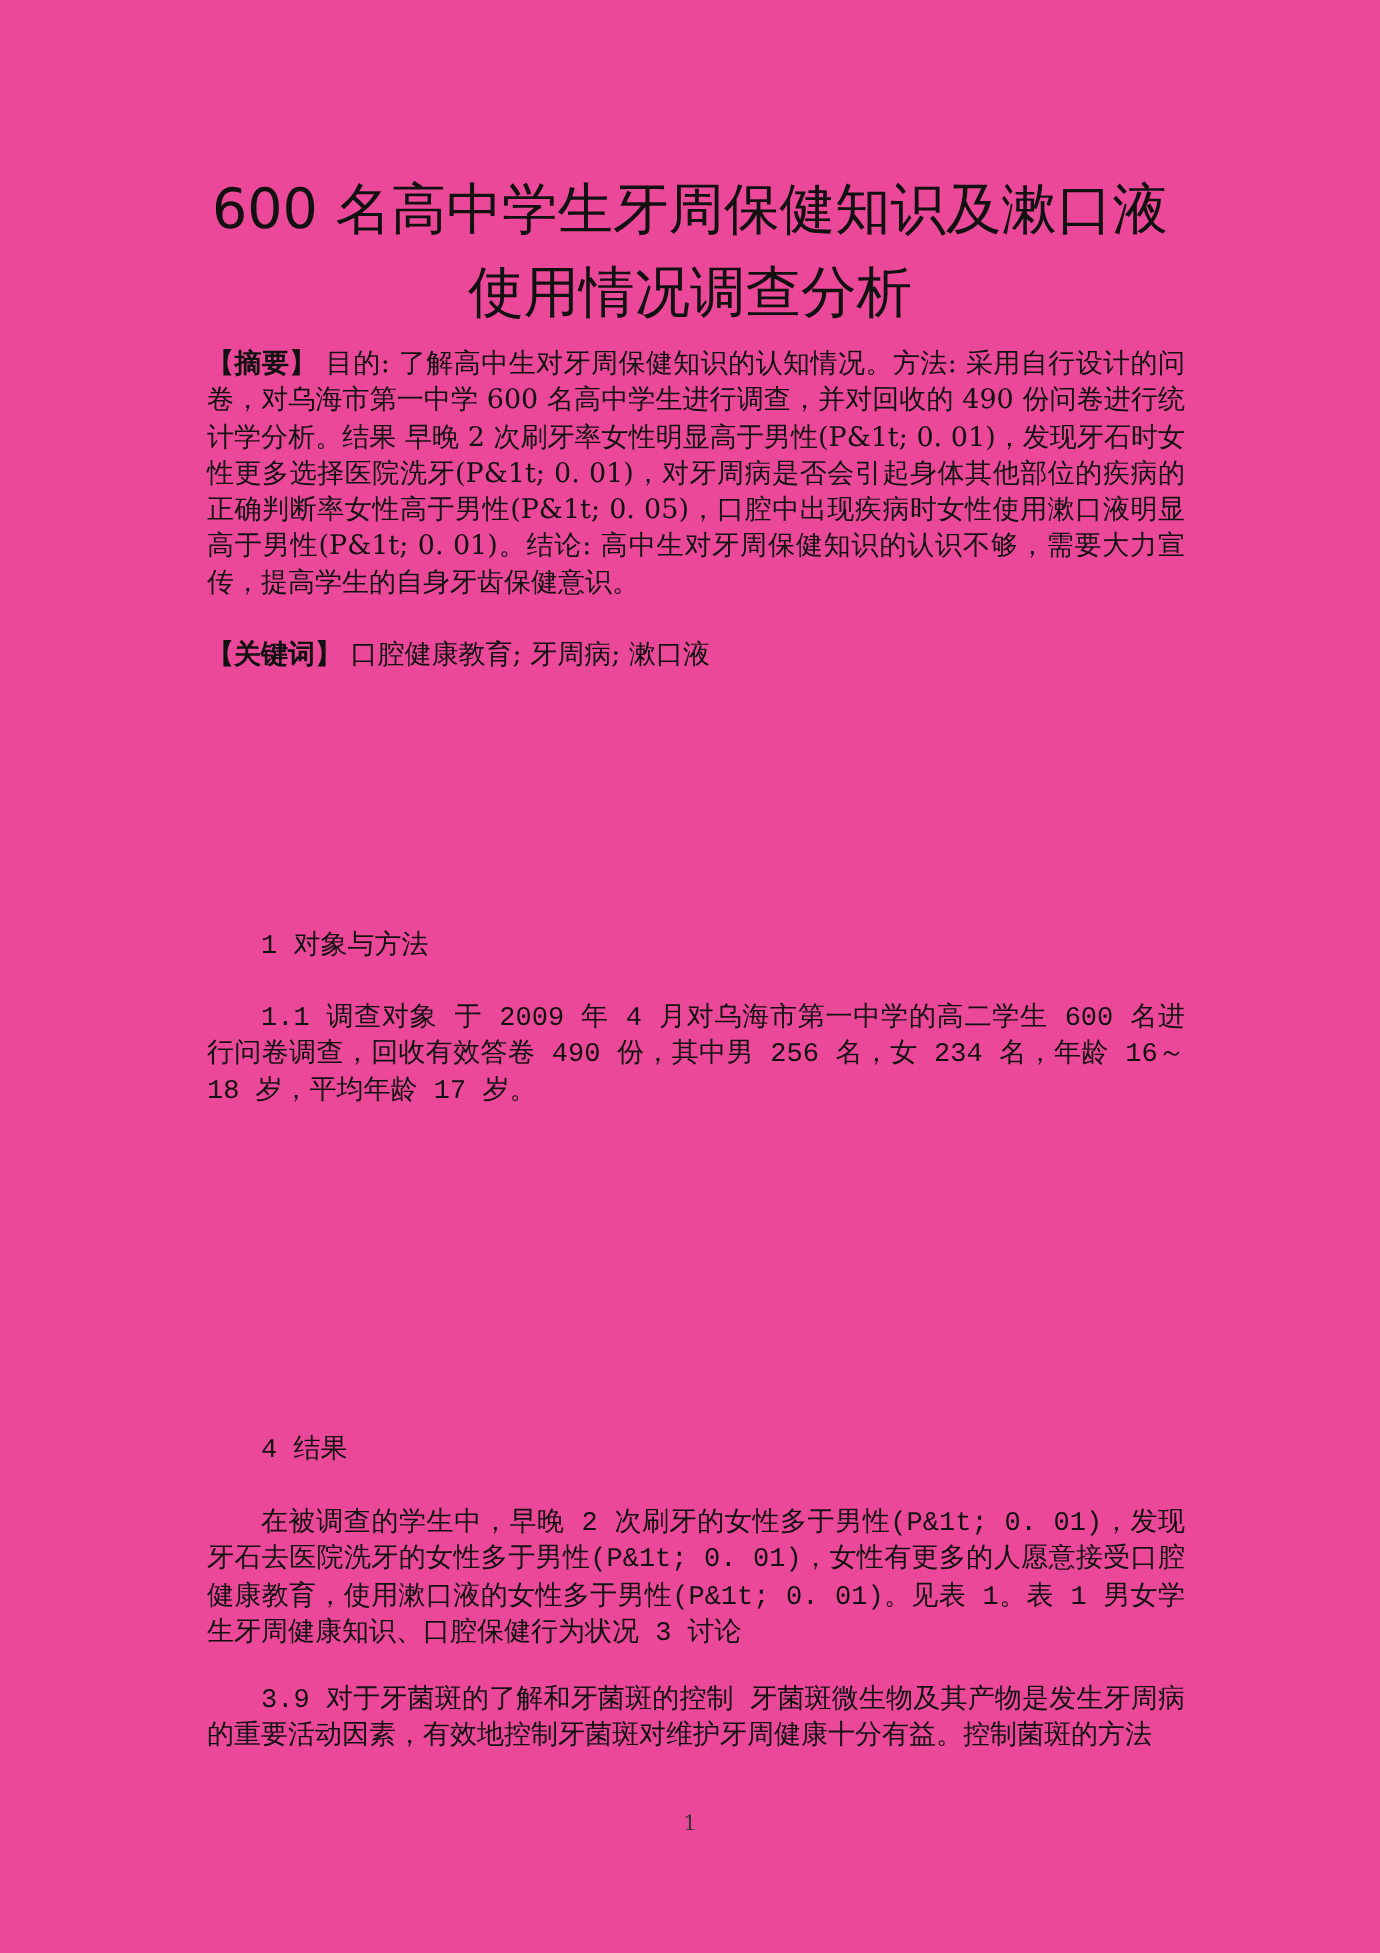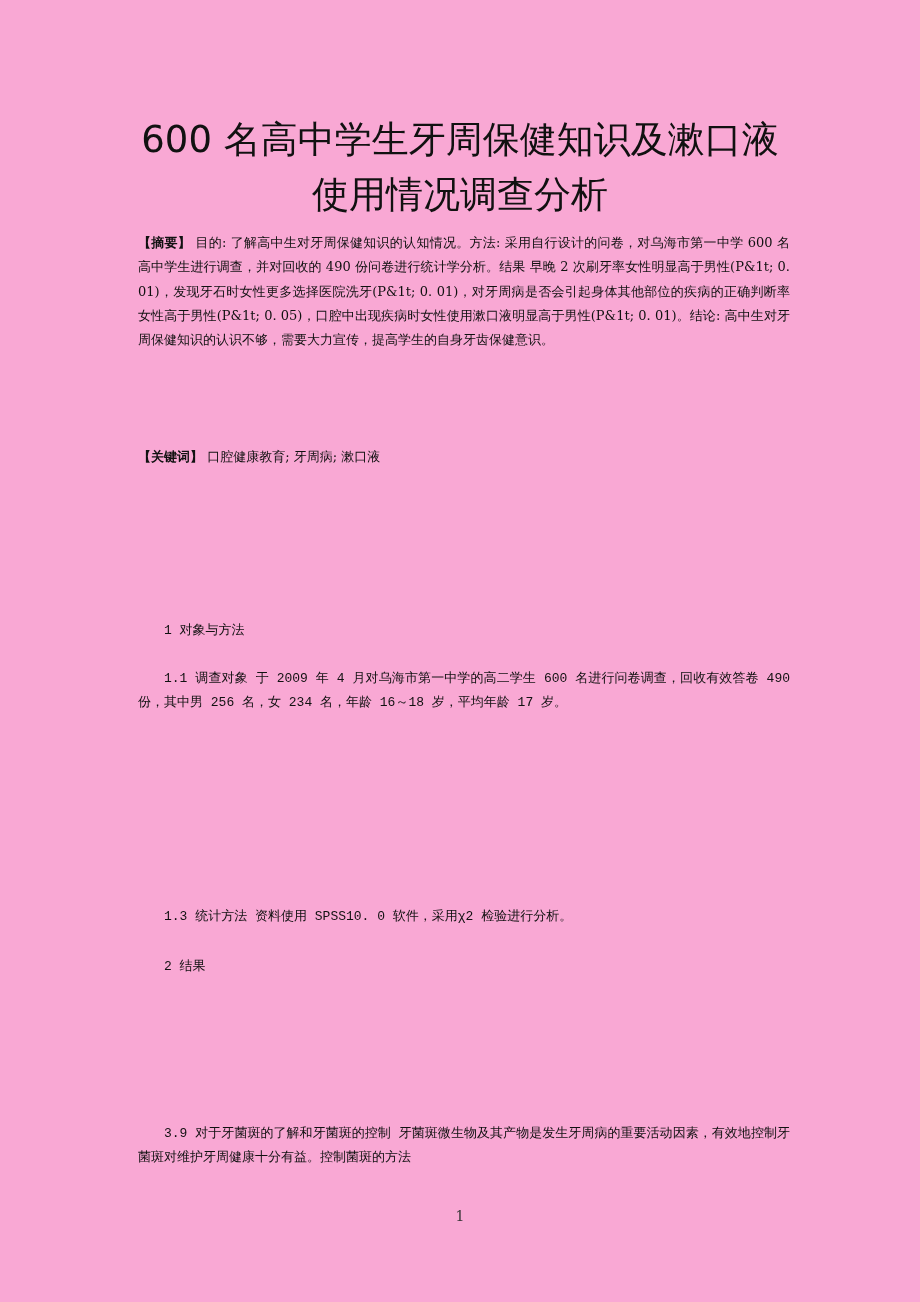--- a/index.html
+++ b/index.html
@@ -1,30 +1,30 @@
 <!DOCTYPE html>
 <html><head>
   <meta charset="utf-8">
   <style>
     html, body { margin: 0; padding: 0; background: #ffffff; }
     body { width: 920px; height: 1302px; position: relative; overflow: hidden; color: #111; }
-    .page { position: absolute; left: 0; top: 0; width: 920px; height: 1302px; background: #f9a8d4; }
+    .page { position: absolute; left: 0; top: 0; width: 920px; height: 1302px; background: #ec4899; }
     .title {
       position: absolute; left: 100px; width: 720px; top: 112px;
       text-align: center; font-family: "DejaVu Sans", sans-serif;
       font-size: 37px; line-height: 55px; color: #111; margin: 0; font-weight: normal;
     }
     .body-text {
       position: absolute; left: 138px; width: 652px;
-      font-family: "DejaVu Serif", serif; font-size: 13px; line-height: 24.3px;
+      font-family: "DejaVu Serif", serif; font-size: 18px; line-height: 24.3px;
       color: #111; text-align: justify; margin: 0;
     }
     .indent { text-indent: 2em; font-family: Liberation Mono, monospace; }
     .abstract { top: 231px; }
-    .keywords { top: 425px; margin-top: 20px; }
+    .keywords { top: 425px; }
     .intro { top: 476px; }
     .sec1 { top: 619px; }
     .sec11 { top: 667px; }
     .sec12 { top: 760px; }
     .sec13 { top: 905px; }
     .sec2 { top: 955px; }
     .results { top: 1004px; }
     .sec31 { top: 1122px; }
     .label { font-weight: bold; }
     .page-number {
@@ -45,21 +45,21 @@
   <p class="body-text abstract"><span class="label">【摘要】</span><span> 目的: 了解高中生对牙周保健知识的认知情况。方法: 采用自行设计的问卷，对乌海市第一中学 600 名高中学生进行调查，并对回收的 490 份问卷进行统计学分析。结果 早晚 2 次刷牙率女性明显高于男性(P&amp;1t; 0. 01)，发现牙石时女性更多选择医院洗牙(P&amp;1t; 0. 01)，对牙周病是否会引起身体其他部位的疾病的正确判断率女性高于男性(P&amp;1t; 0. 05)，口腔中出现疾病时女性使用漱口液明显高于男性(P&amp;1t; 0. 01)。结论: 高中生对牙周保健知识的认识不够，需要大力宣传，提高学生的自身牙齿保健意识。</span></p>
 
   <p class="body-text keywords"><span class="label">【关键词】</span><span>  口腔健康教育; 牙周病; 漱口液</span></p>
 
 
   <p class="body-text sec1 indent">1  对象与方法</p>
 
   <p class="body-text sec11 indent">1.1  调查对象  于 2009 年 4 月对乌海市第一中学的高二学生 600 名进行问卷调查，回收有效答卷 490 份，其中男 256 名，女 234 名，年龄 16～18 岁，平均年龄 17 岁。</p>
 
 
-  <p class="body-text sec13 indent">1.3  统计方法  资料使用 SPSS10. 0 软件，采用χ2 检验进行分析。</p>
 
-  <p class="body-text sec2 indent">2  结果</p>
+  <p class="body-text sec2 indent">4  结果</p>
 
+  <p class="body-text results indent">在被调查的学生中，早晚 2 次刷牙的女性多于男性(P&amp;1t; 0. 01)，发现牙石去医院洗牙的女性多于男性(P&amp;1t; 0. 01)，女性有更多的人愿意接受口腔健康教育，使用漱口液的女性多于男性(P&amp;1t; 0. 01)。见表 1。表 1  男女学生牙周健康知识、口腔保健行为状况      3  讨论</p>
 
   <p class="body-text sec31 indent">3.9  对于牙菌斑的了解和牙菌斑的控制  牙菌斑微生物及其产物是发生牙周病的重要活动因素，有效地控制牙菌斑对维护牙周健康十分有益。控制菌斑的方法</p>
 
   <div class="page-number">1</div>
 </div>
 
 </body></html>

